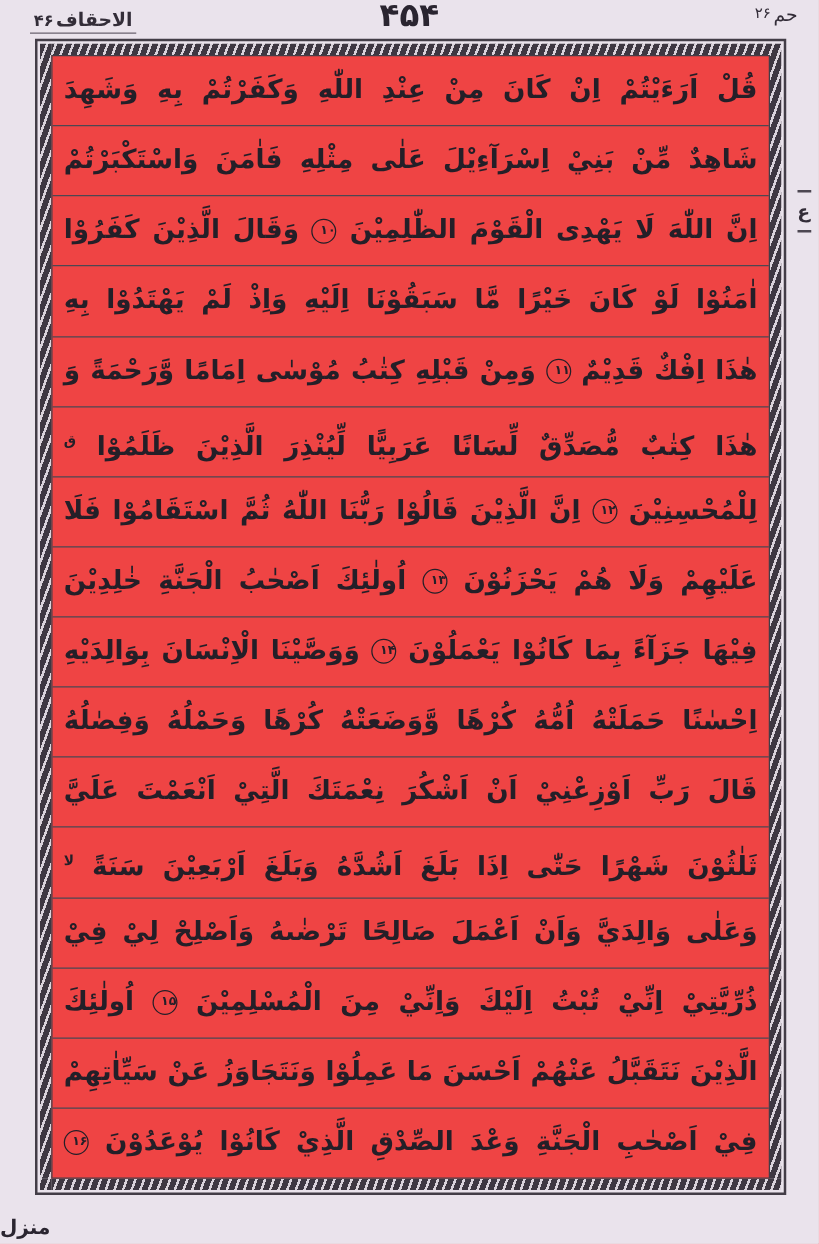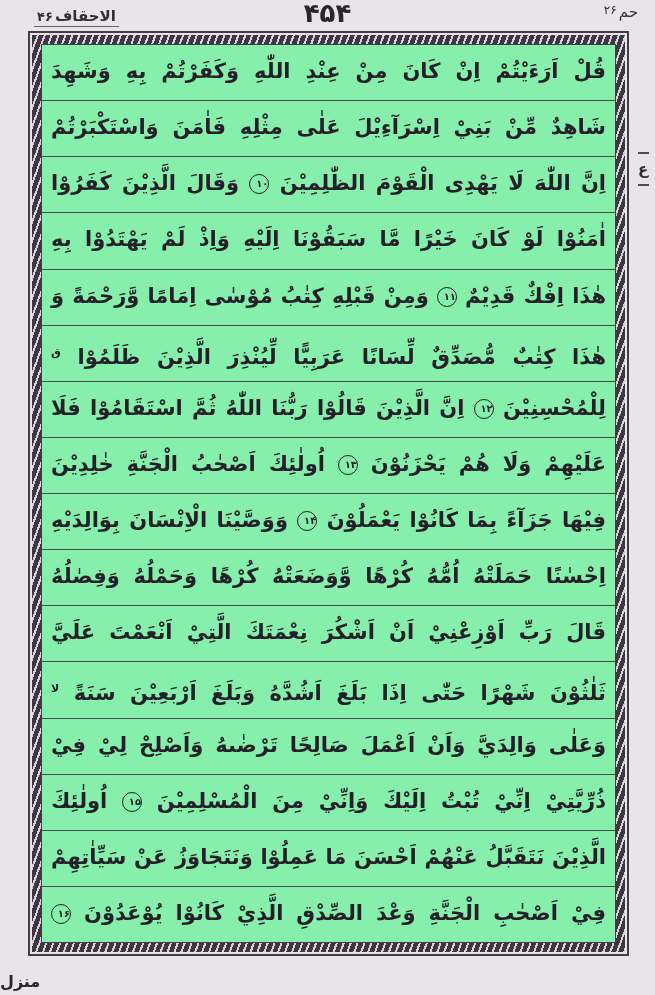--- a/index.html
+++ b/index.html
@@ -7,21 +7,21 @@
     width:655px;height:995px;
     background:#eae3ec;
     font-family:"DejaVu Sans", sans-serif;
     color:#241f28;
     overflow:hidden;
   }
   .page{position:relative;width:655px;height:995px;background:#eae3ec;}
 
   
   .header-left{
-    position:absolute;top:7px;left:34px;direction:rtl;
+    position:absolute;top:7px;left:24px;direction:rtl;
     font-size:15px;font-weight:bold;color:#332d38;
     border-bottom:1px solid #6a636f;padding:0 3px 1px 3px;
   }
   .header-left .num{font-size:13px;margin-right:2px;}
   .header-center{
     position:absolute;top:-2px;left:0;right:0;text-align:center;
     font-size:26px;font-weight:bold;color:#2a2530;letter-spacing:1px;
   }
   .header-right{
     position:absolute;top:3px;right:14px;direction:rtl;
@@ -36,21 +36,21 @@
     padding:2px;background:#eae3ec;
   }
   .band{
     width:100%;height:100%;box-sizing:border-box;
     border:9px solid;
     border-image:repeating-linear-gradient(110deg,#3e3742 0 4.5px,#d9d2db 4.5px 6.5px) 9;
   }
   .inner{
     width:100%;height:100%;box-sizing:border-box;
     border:1.5px solid #433d47;
-    display:flex;flex-direction:column;background:#86efac;
+    display:flex;flex-direction:column;background:#ef4444;
   }
 
   
   .line{
     flex:1;min-height:0;overflow:hidden;
     border-bottom:1.5px solid #4d4752;
     padding:0 9px;
     direction:rtl;
     text-align:justify;text-align-last:justify;-moz-text-align-last:justify;
     font-size:21px;font-weight:bold;color:#241f28;

